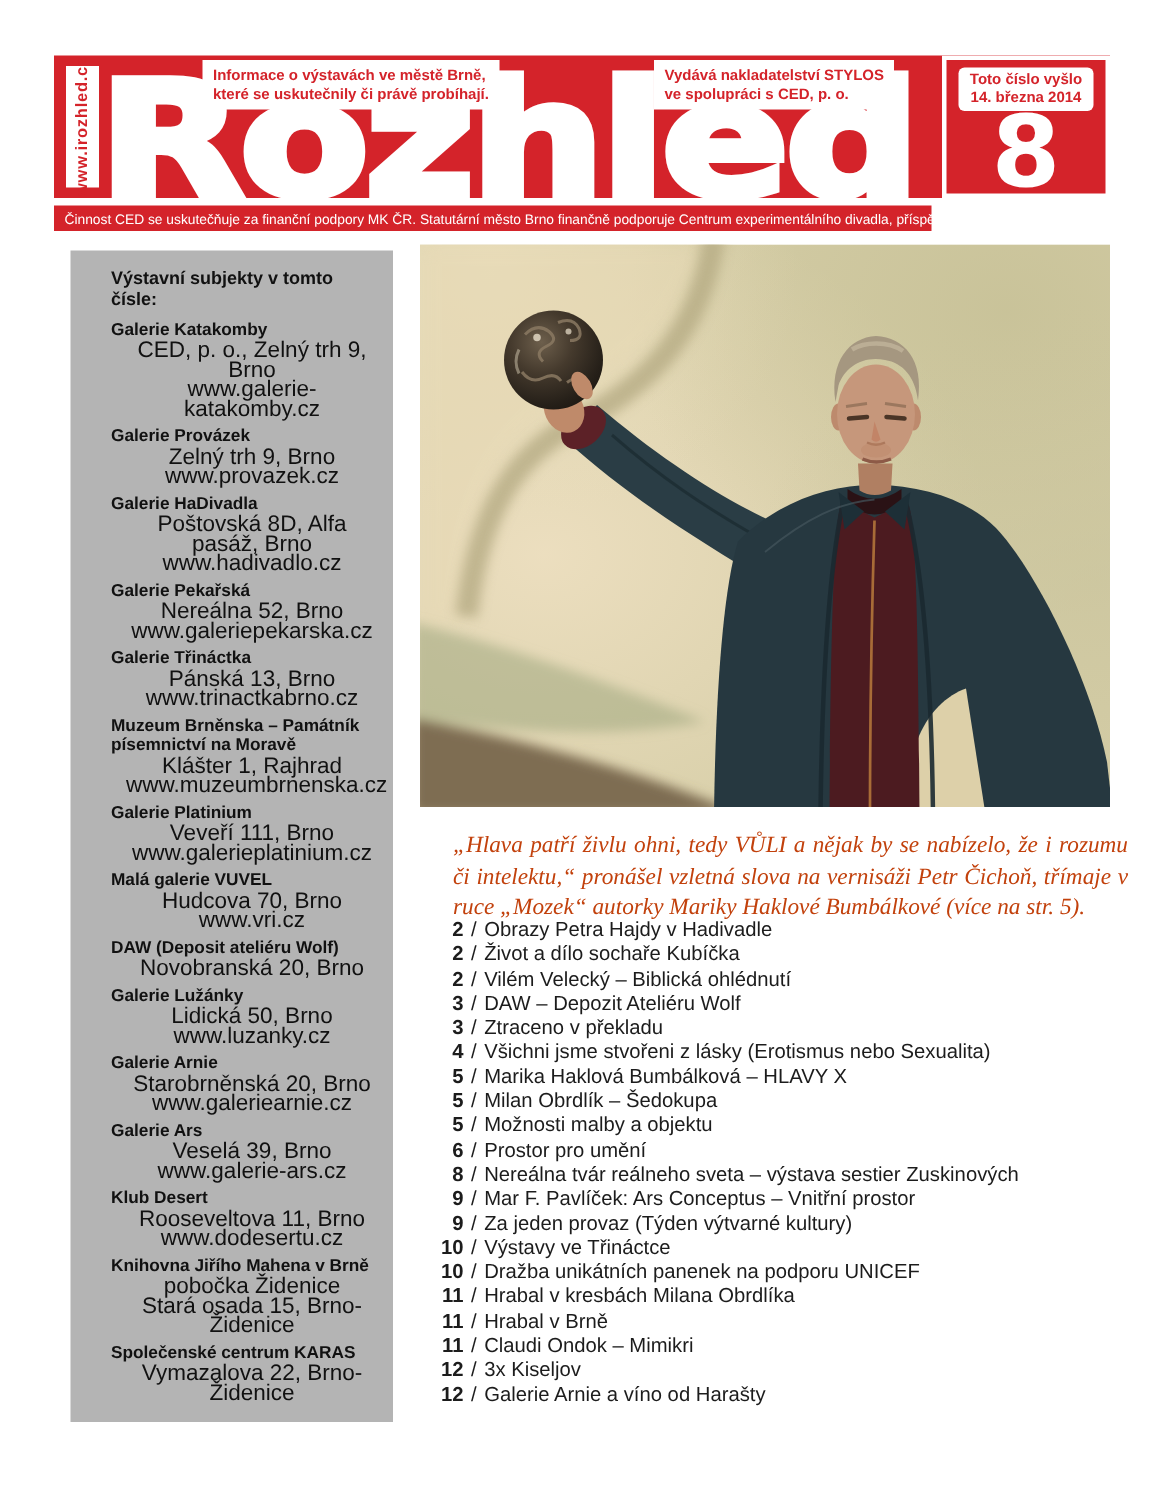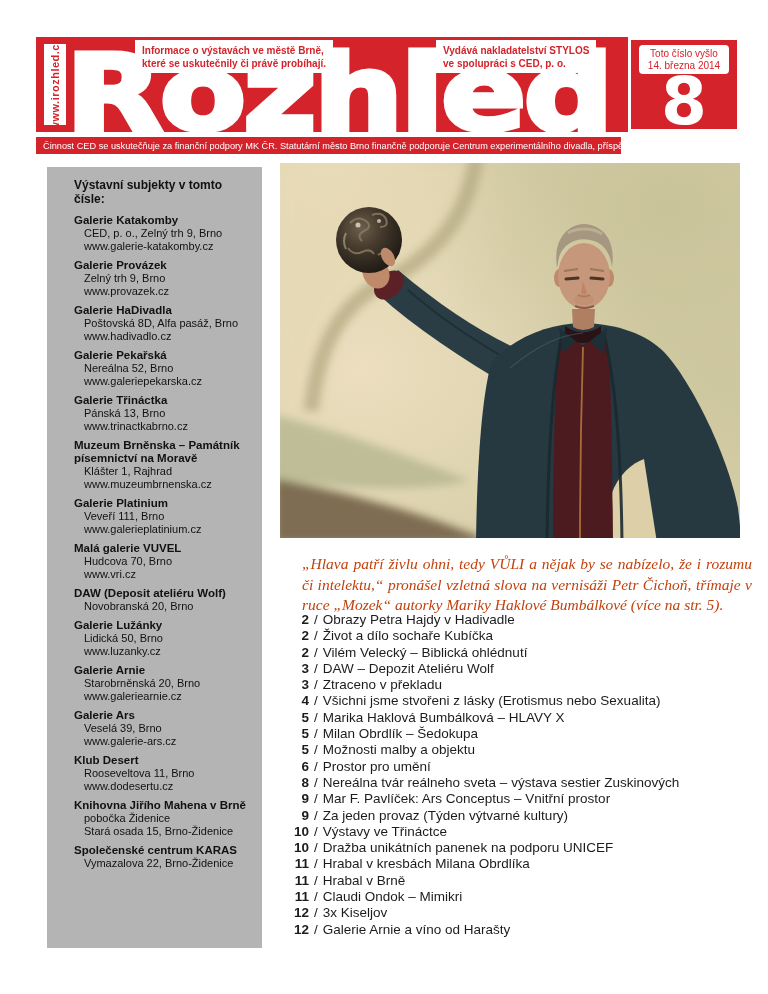--- a/index.html
+++ b/index.html
@@ -15,21 +15,21 @@
   .title{position:absolute;left:30px;top:4px;margin:0;z-index:1;color:#fff;
          font-family:"DejaVu Sans",sans-serif;font-weight:bold;font-size:106px;line-height:1;
          letter-spacing:-2px;-webkit-text-stroke:5px #ffffff;
          transform:scaleX(1.18);transform-origin:0 0;white-space:nowrap;}
   .note{position:absolute;top:3px;background:#ffffff;color:#d4232a;font-weight:bold;
         font-size:10px;line-height:13px;padding:4px 7px 3px 7px;z-index:2;white-space:nowrap;}
   .note1{left:99px;}
   .note2{left:400px;}
   .issue-box{position:absolute;left:592px;top:0px;width:106px;height:89px;background:#d4232a;
              border:3px solid #ffffff;z-index:3;text-align:center;}
-  .issue-note{background:#ffffff;color:#d4232a;font-weight:normal;font-size:10px;line-height:12px;
+  .issue-note{background:#ffffff;color:#d4232a;font-weight:bold;font-size:10px;line-height:12px;
               margin:5px 8px 0 8px;padding:3px 0 2px 0;border-radius:4px;}
   .issue-number{color:#ffffff;font-family:"DejaVu Sans",sans-serif;font-weight:bold;
                 font-size:66px;line-height:58px;margin-top:-1px;}
 
   
   .strip{position:absolute;left:36px;top:137px;width:585px;height:17px;background:#d4232a;
          display:flex;align-items:center;padding:0;box-sizing:border-box;}
   .strip-text{color:#ffffff;font-size:9.2px;white-space:nowrap;margin-left:7px;letter-spacing:0px;}
   .ced-logo{display:inline-block;width:15px;height:10px;border:1.6px solid #ffffff;
             border-radius:50%;margin-left:5px;flex:none;}
@@ -38,21 +38,21 @@
   .barcode .d{width:2px;height:2px;}
   .barcode .b{width:2px;height:8px;}
   .barcode .B{width:4px;height:9px;}
 
   
   .sidebar{position:absolute;left:47px;top:167px;width:215px;height:781px;background:#b4b4b4;
            box-sizing:border-box;padding:11px 10px 8px 27px;color:#111;}
   .sb-header{font-size:12px;font-weight:bold;margin-bottom:8px;}
   .sb-entry{margin-bottom:6px;}
   .sb-name{font-size:11.5px;font-weight:bold;line-height:13px;}
-  .sb-line{font-size:11px;line-height:13px;padding-left:10px;}
+  .sb-line{font-size:15px;line-height:13px;padding-left:10px;text-align:center;}
 
   
   .photo{position:absolute;left:280px;top:163px;width:460px;height:375px;margin:0;}
 
   
   .caption{position:absolute;left:290px;top:542px;width:450px;margin:12px;
            font-family:"Liberation Serif",serif;font-style:italic;font-size:15.5px;
            line-height:20.5px;text-align:justify;color:#c2410c;}
 
   

